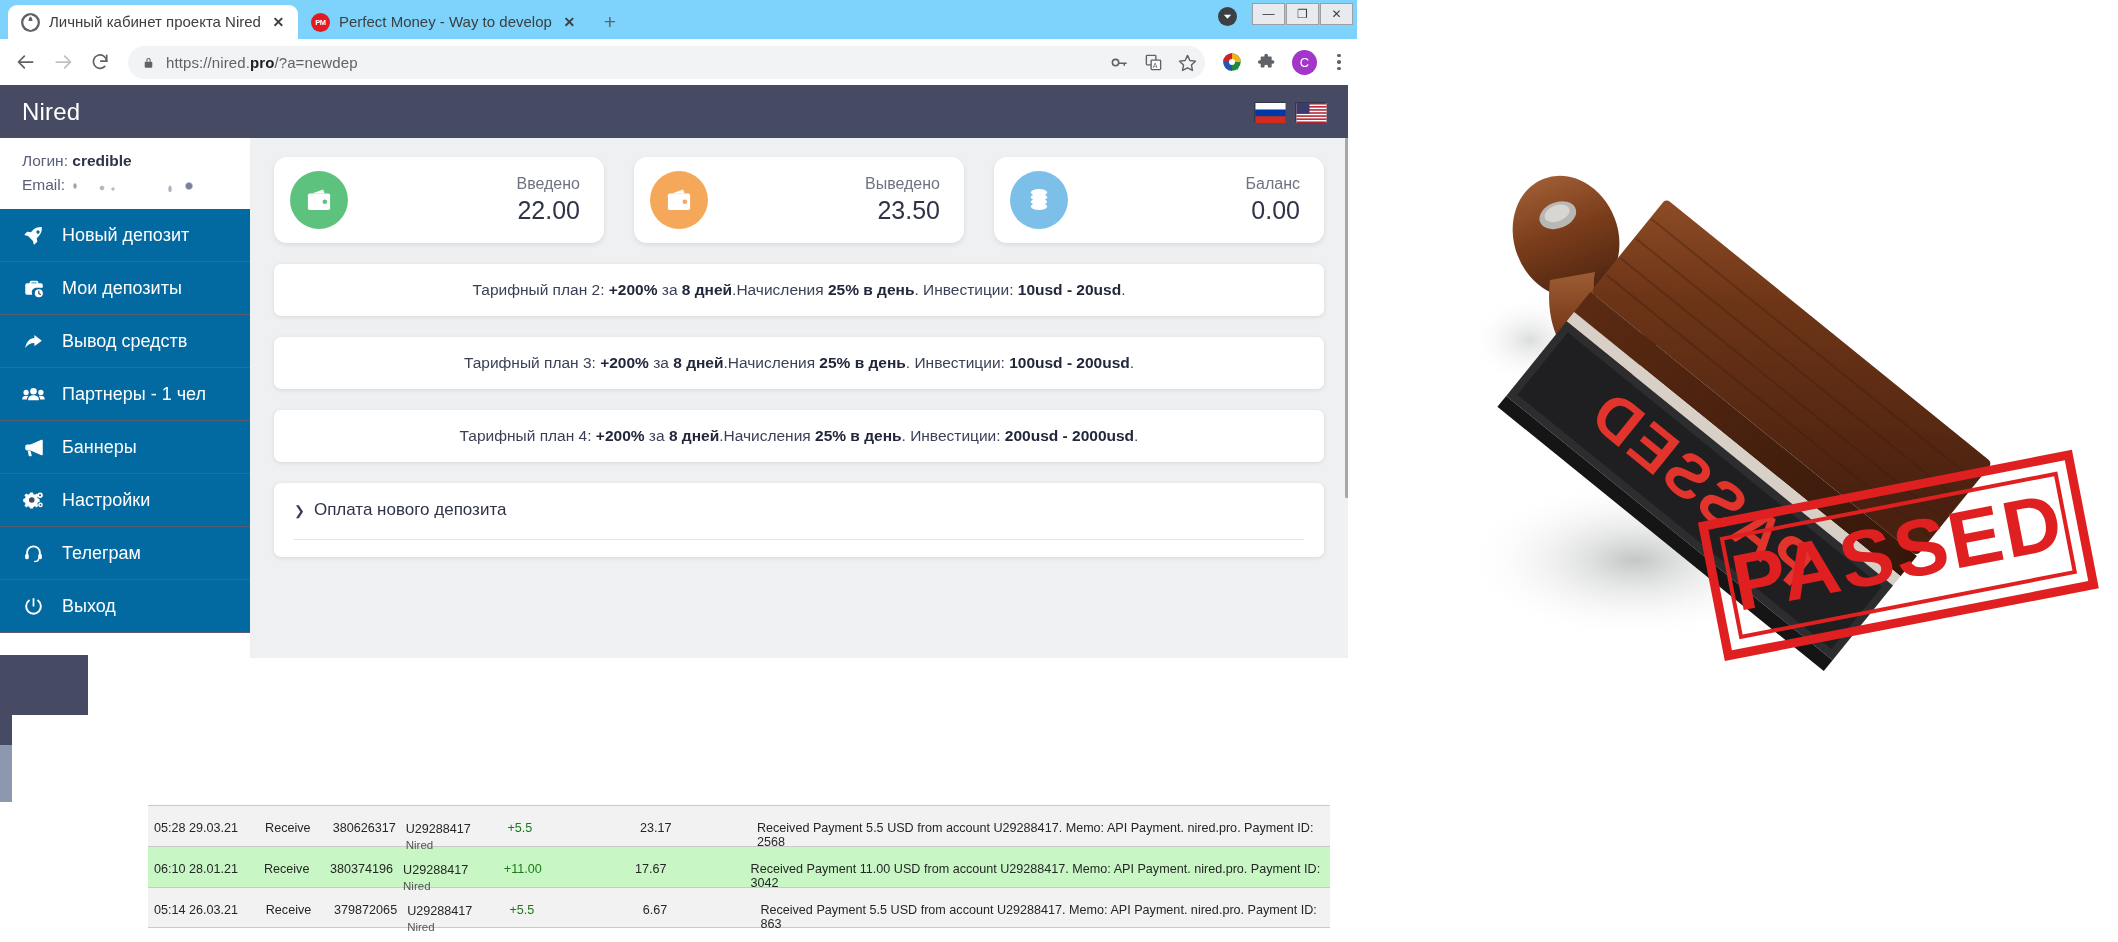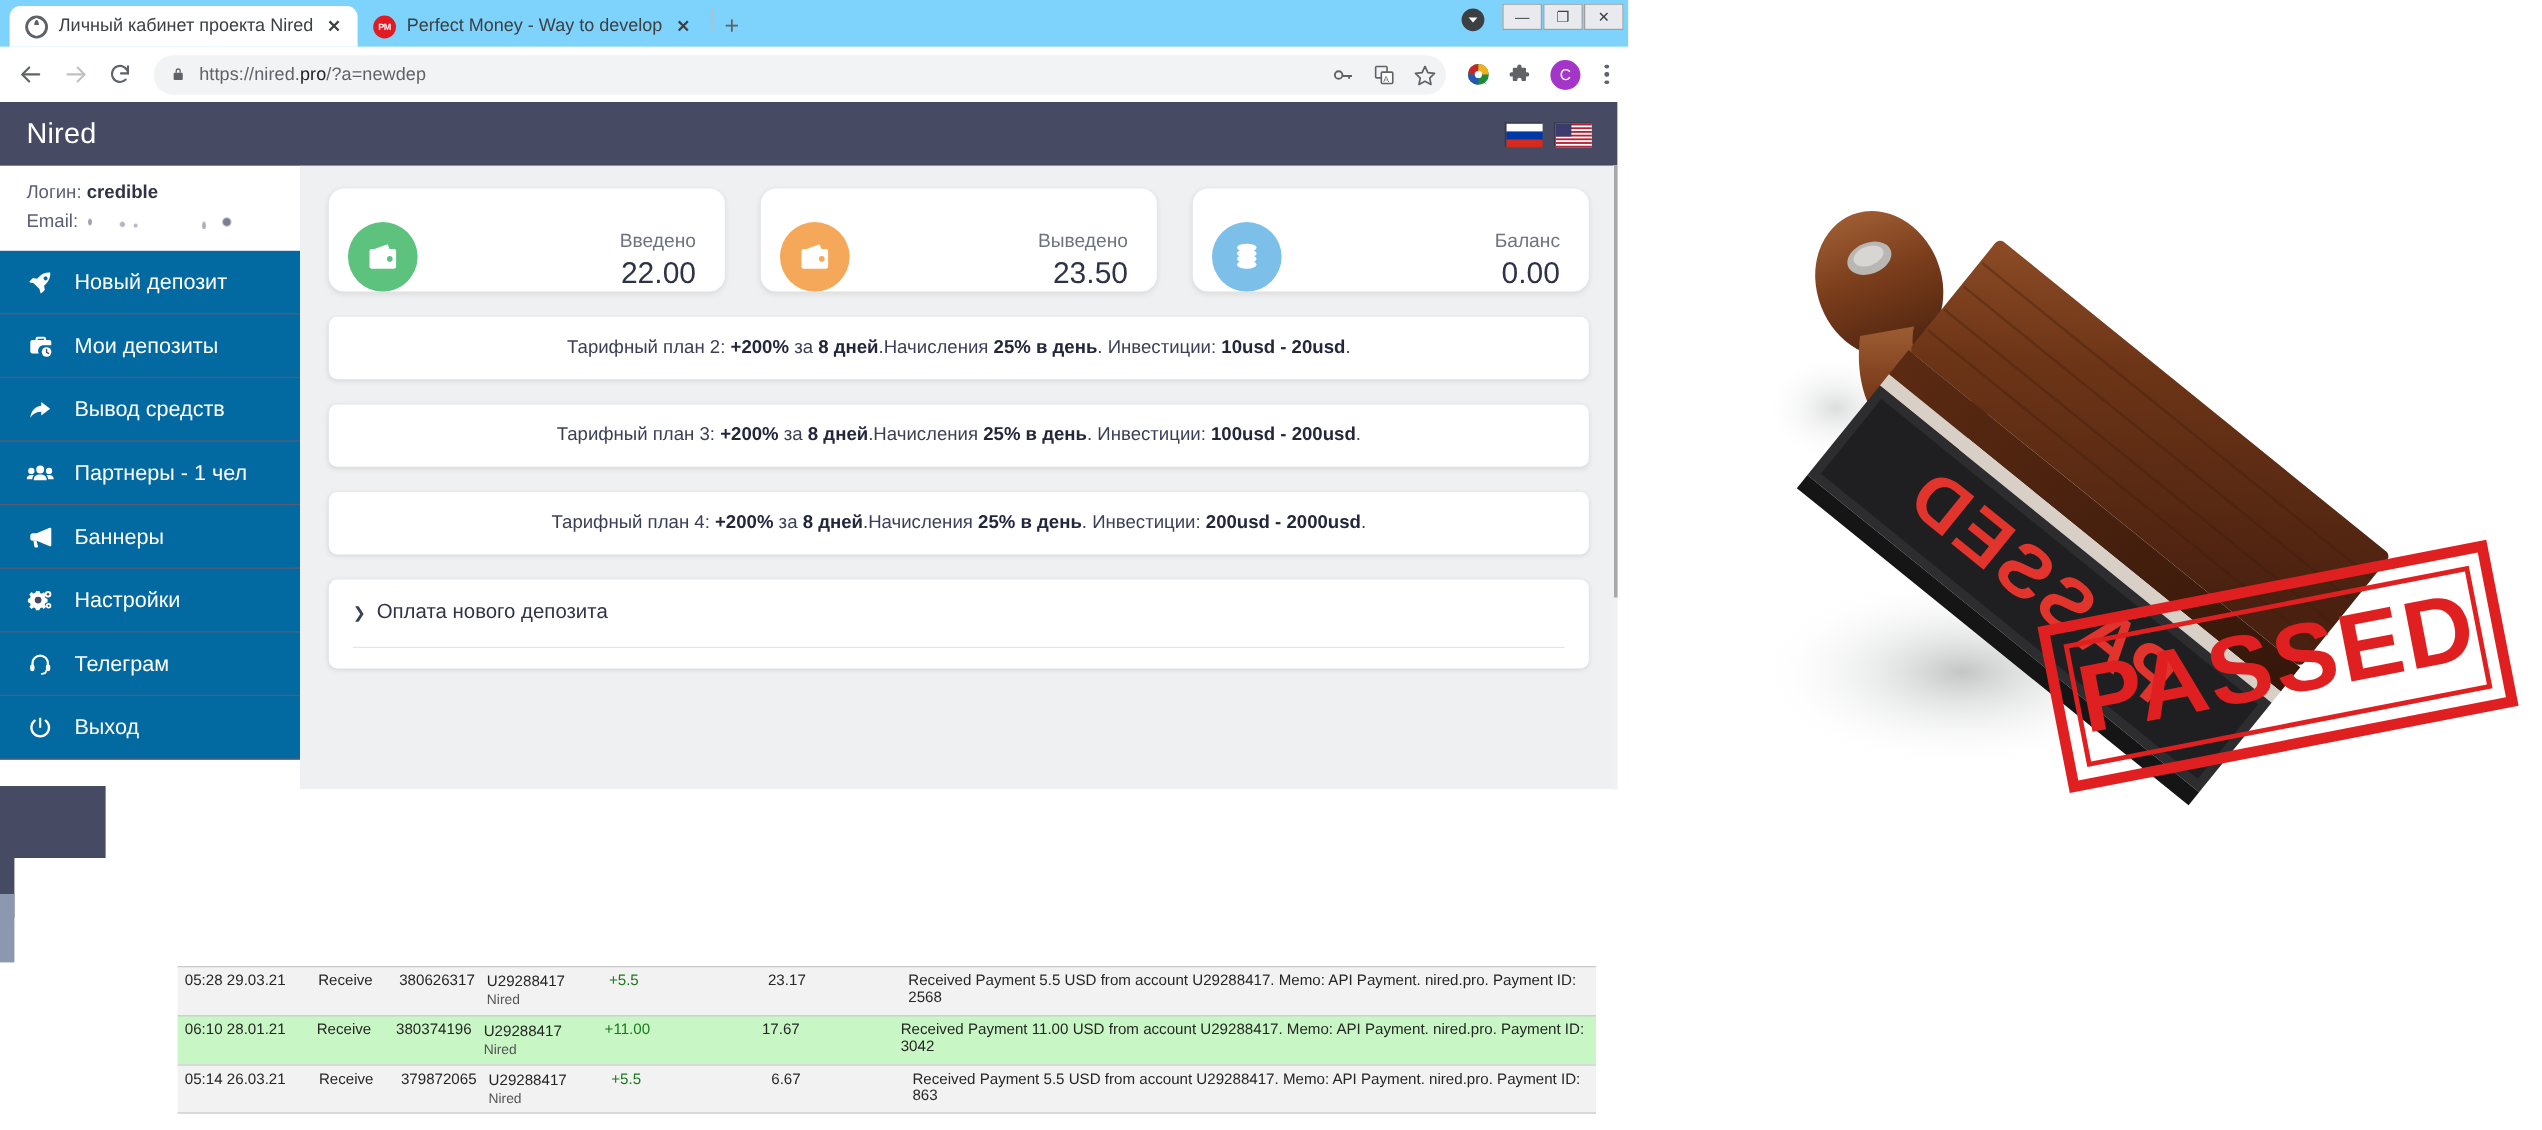--- a/index.html
+++ b/index.html
@@ -146,21 +146,21 @@
     margin-right: 4px;
     position: relative;
   }
   .lock-ic { width: 13px; height: 15px; flex: 0 0 auto; }
   .url-text {
     font-size: 15px;
     color: #5f6368;
     letter-spacing: 0.1px;
     white-space: nowrap;
   }
-  .url-text b { color: #202124; font-weight: 400; }
+  .url-text b { color: #202124; font-weight: 700; }
   .omni-icons {
     position: absolute;
     right: 8px; top: 0;
     height: 33px;
     display: flex; align-items: center; gap: 15px;
   }
   .omni-icons .oi { width: 19px; height: 19px; color: #5f6368; display:flex; align-items:center; justify-content:center;}
   .omni-icons .oi svg { width: 19px; height: 19px; }
 
   .toolbar-right {
@@ -280,21 +280,21 @@
     padding: 19px 24px 0 24px;
   }
   .stat-row { display: flex; gap: 30px; }
   .stat-card {
     flex: 1 1 0;
     height: 86px;
     background: #ffffff;
     border-radius: 13px;
     box-shadow: 0 2px 5px rgba(0,0,0,.09);
     display: flex;
-    align-items: flex-end;
+    align-items: center;
     padding: 0 24px 0 16px;
     position: relative;
   }
   .stat-icon {
     width: 58px; height: 58px;
     border-radius: 50%;
     display: flex; align-items: center; justify-content: center;
     flex: 0 0 auto;
   }
   .stat-icon svg { width: 28px; height: 28px; fill: #ffffff; }
@@ -392,21 +392,21 @@
     position: absolute;
     left: 148px; top: 805px;
     width: 1182px;
     background: #ffffff;
     font-family: "Liberation Sans", sans-serif;
   }
   .txn-row {
     display: flex;
     align-items: flex-start;
     height: 41px;
-    padding-top: 4px;
+    padding-top: 15px;
     border-top: 1px solid #c9c9c9;
     background: #f2f2f2;
     font-size: 12.6px;
     color: #262626;
   }
   .txn-row.hl { background: #c8f7c5; }
   .txn-row:last-child { border-bottom: 1px solid #c9c9c9; }
   .c-date  { width: 120px; padding-left: 6px; }
   .c-type  { width: 62px; }
   .c-batch { width: 72px; text-align: right; }

